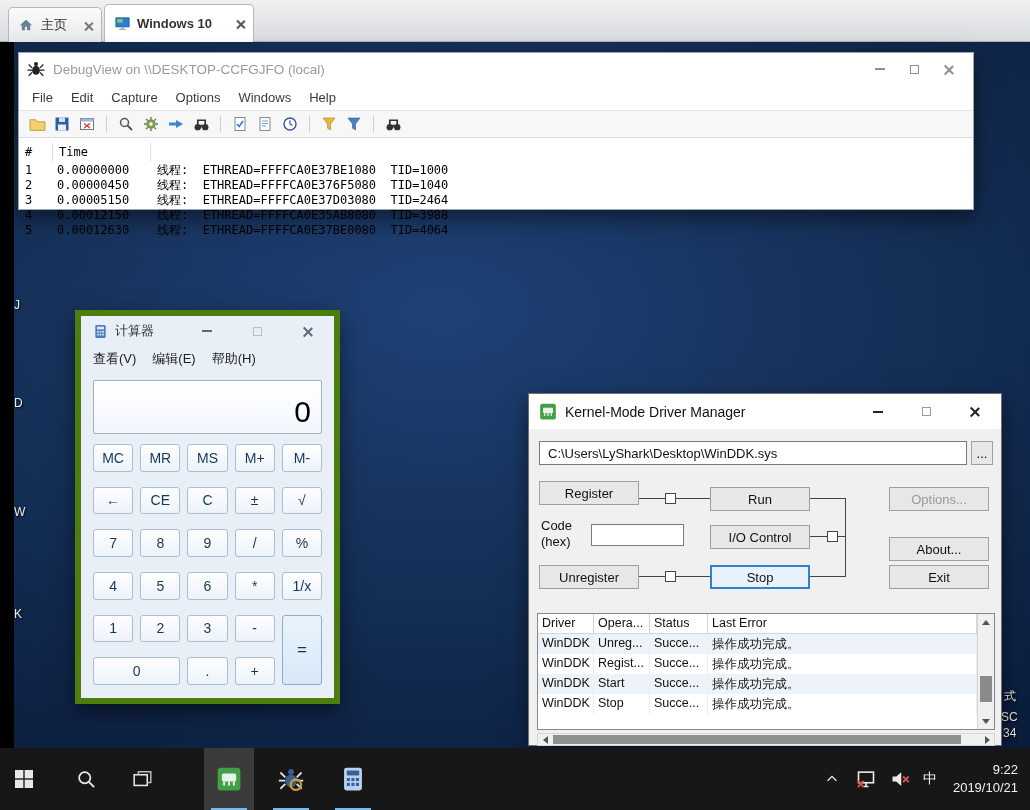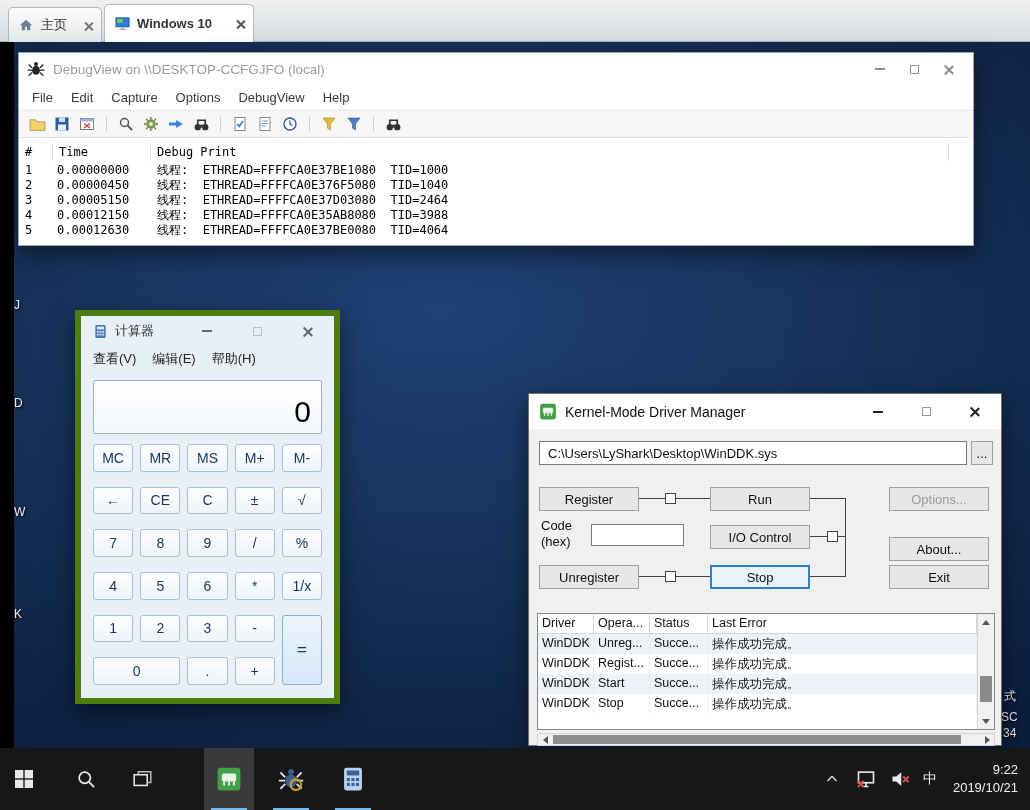--- a/index.html
+++ b/index.html
@@ -27,21 +27,21 @@
   
   .win { position:absolute; box-shadow:0 8px 22px rgba(0,0,0,.5); }
   .ctl { width:34px; height:24px; display:flex; align-items:center; justify-content:center; }
   .g-min { width:10px; height:2px; background:currentColor; }
   .g-max { width:9px; height:9px; border:1.5px solid currentColor; }
   .g-close { position:relative; width:11px; height:11px; }
   .g-close::before,.g-close::after { content:''; position:absolute; left:5px; top:0; width:1.5px; height:12px; background:currentColor; }
   .g-close::before { transform:rotate(45deg); } .g-close::after { transform:rotate(-45deg); }
 
   
-  .dv { left:18px; top:52px; width:956px; height:194px; background:#fff; border:1px solid #9da5ad; }
+  .dv { left:18px; top:52px; width:956px; height:158px; background:#fff; border:1px solid #9da5ad; }
   .dv-title { height:32px; display:flex; align-items:center; gap:8px; padding:0 8px; }
   .dv-title-text { color:#9b9b9b; font-size:13.5px; }
   .dv-ctls { margin-left:auto; display:flex; color:#8f8f8f; }
   .dv-menu { height:25px; display:flex; align-items:center; font-size:13px; color:#3a3a3a; padding:0 4px; }
   .dv-menu span { padding:0 9px; }
   .dv-toolbar { height:28px; background:#f7f7f7; border-top:1px solid #e5e5e5; border-bottom:1px solid #dcdcdc;
                 display:flex; align-items:center; gap:7px; padding:0 9px; }
   .tbi { width:18px; height:18px; display:flex; align-items:center; justify-content:center; }
   .tb-sep { width:1px; height:16px; background:#cfcfcf; margin:0 3px; }
   .dv-hdr { position:absolute; left:0; top:90px; width:100%; height:18px; display:flex;
@@ -173,21 +173,21 @@
         <span class="ctl">
             <span class="g-close"></span>
           </span>
       </span>
     </div>
     <div class="dv-menu">
       <span>File</span>
       <span>Edit</span>
       <span>Capture</span>
       <span>Options</span>
-      <span>DebugView</span>
+      <span>Windows</span>
       <span>Help</span>
     </div>
     <div class="dv-toolbar">
       <span class="tbi">
           <svg width="17" height="17" viewBox="0 0 16 16">
             <path d="M1 3.5h5l1.5 2H15v8H1z" fill="#f5d06c" stroke="#a8862e" stroke-width=".7"></path>
           </svg>
         </span>
       <span class="tbi">
           <svg width="16" height="16" viewBox="0 0 16 16">
@@ -266,21 +266,20 @@
             <path d="M4.5 8V4h7v4" stroke="#333" stroke-width="1.6" fill="none"></path>
             <circle cx="4.5" cy="10.5" r="3" fill="#333"></circle>
             <circle cx="11.5" cy="10.5" r="3" fill="#333"></circle>
             <rect x="6.8" y="8.2" width="2.4" height="2.6" fill="#333"></rect>
           </svg>
         </span>
     </div>
     <div class="dv-hdr">
       <div class="c-num">#</div>
       <div class="c-time">Time</div>
-      <div class="c-print">Debug Print</div>
     </div>
     <div class="dv-rows">
       <div class="dv-row">
         <div class="c-num">1</div>
         <div class="c-time">0.00000000</div>
         <div class="c-print">线程:  ETHREAD=FFFFCA0E37BE1080  TID=1000</div>
       </div>
       <div class="dv-row">
         <div class="c-num">2</div>
         <div class="c-time">0.00000450</div>
@@ -390,21 +389,21 @@
           </span>
         <span class="ctl">
             <span class="g-close"></span>
           </span>
       </span>
     </div>
 
     <input class="tbox" style="left: 10px; top: 47px; width: 428px; height: 24px;" value="C:\Users\LyShark\Desktop\WinDDK.sys">
     <div class="wbtn" style="left:442px;top:47px;width:22px;height:24px;">...</div>
 
-    <div class="wbtn" style="left:10px;top:93px;">Register</div>
+    <div class="wbtn" style="left:10px;top:87px;">Register</div>
     <div class="wbtn" style="left:181px;top:93px;">Run</div>
     <div class="wbtn wbtn-dis" style="left:360px;top:93px;">Options...</div>
 
     <div class="drv-lbl" style="left:12px;top:124px;">Code</div>
     <div class="drv-lbl" style="left:12px;top:140px;">(hex)</div>
     <input class="tbox" style="left: 62px; top: 130px; width: 93px; height: 22px;" value="">
     <div class="wbtn" style="left:181px;top:131px;">I/O Control</div>
     <div class="wbtn" style="left:360px;top:143px;">About...</div>
 
     <div class="wbtn" style="left:10px;top:171px;">Unregister</div>

